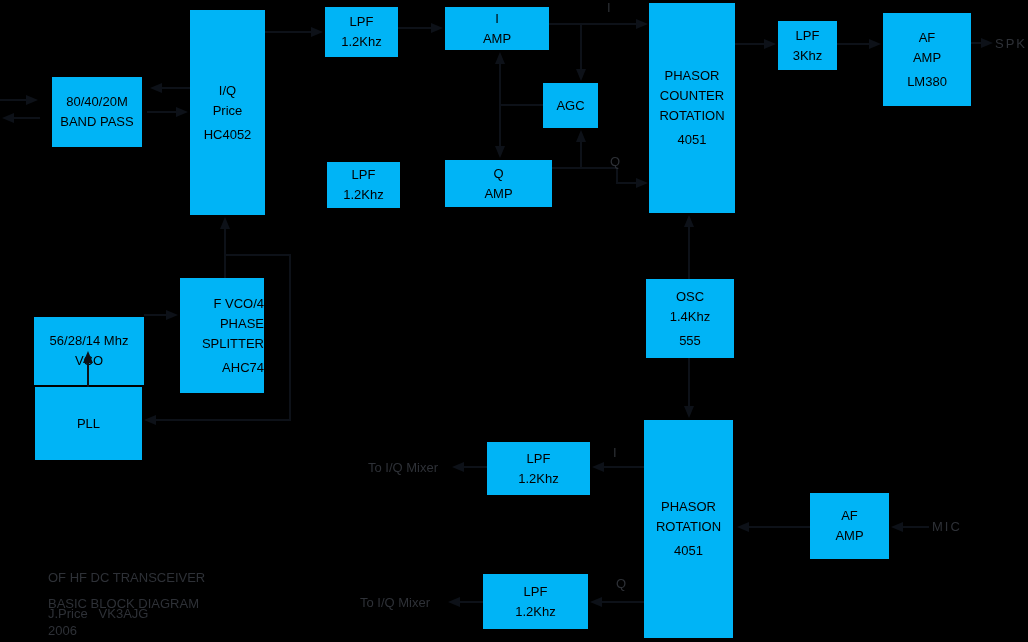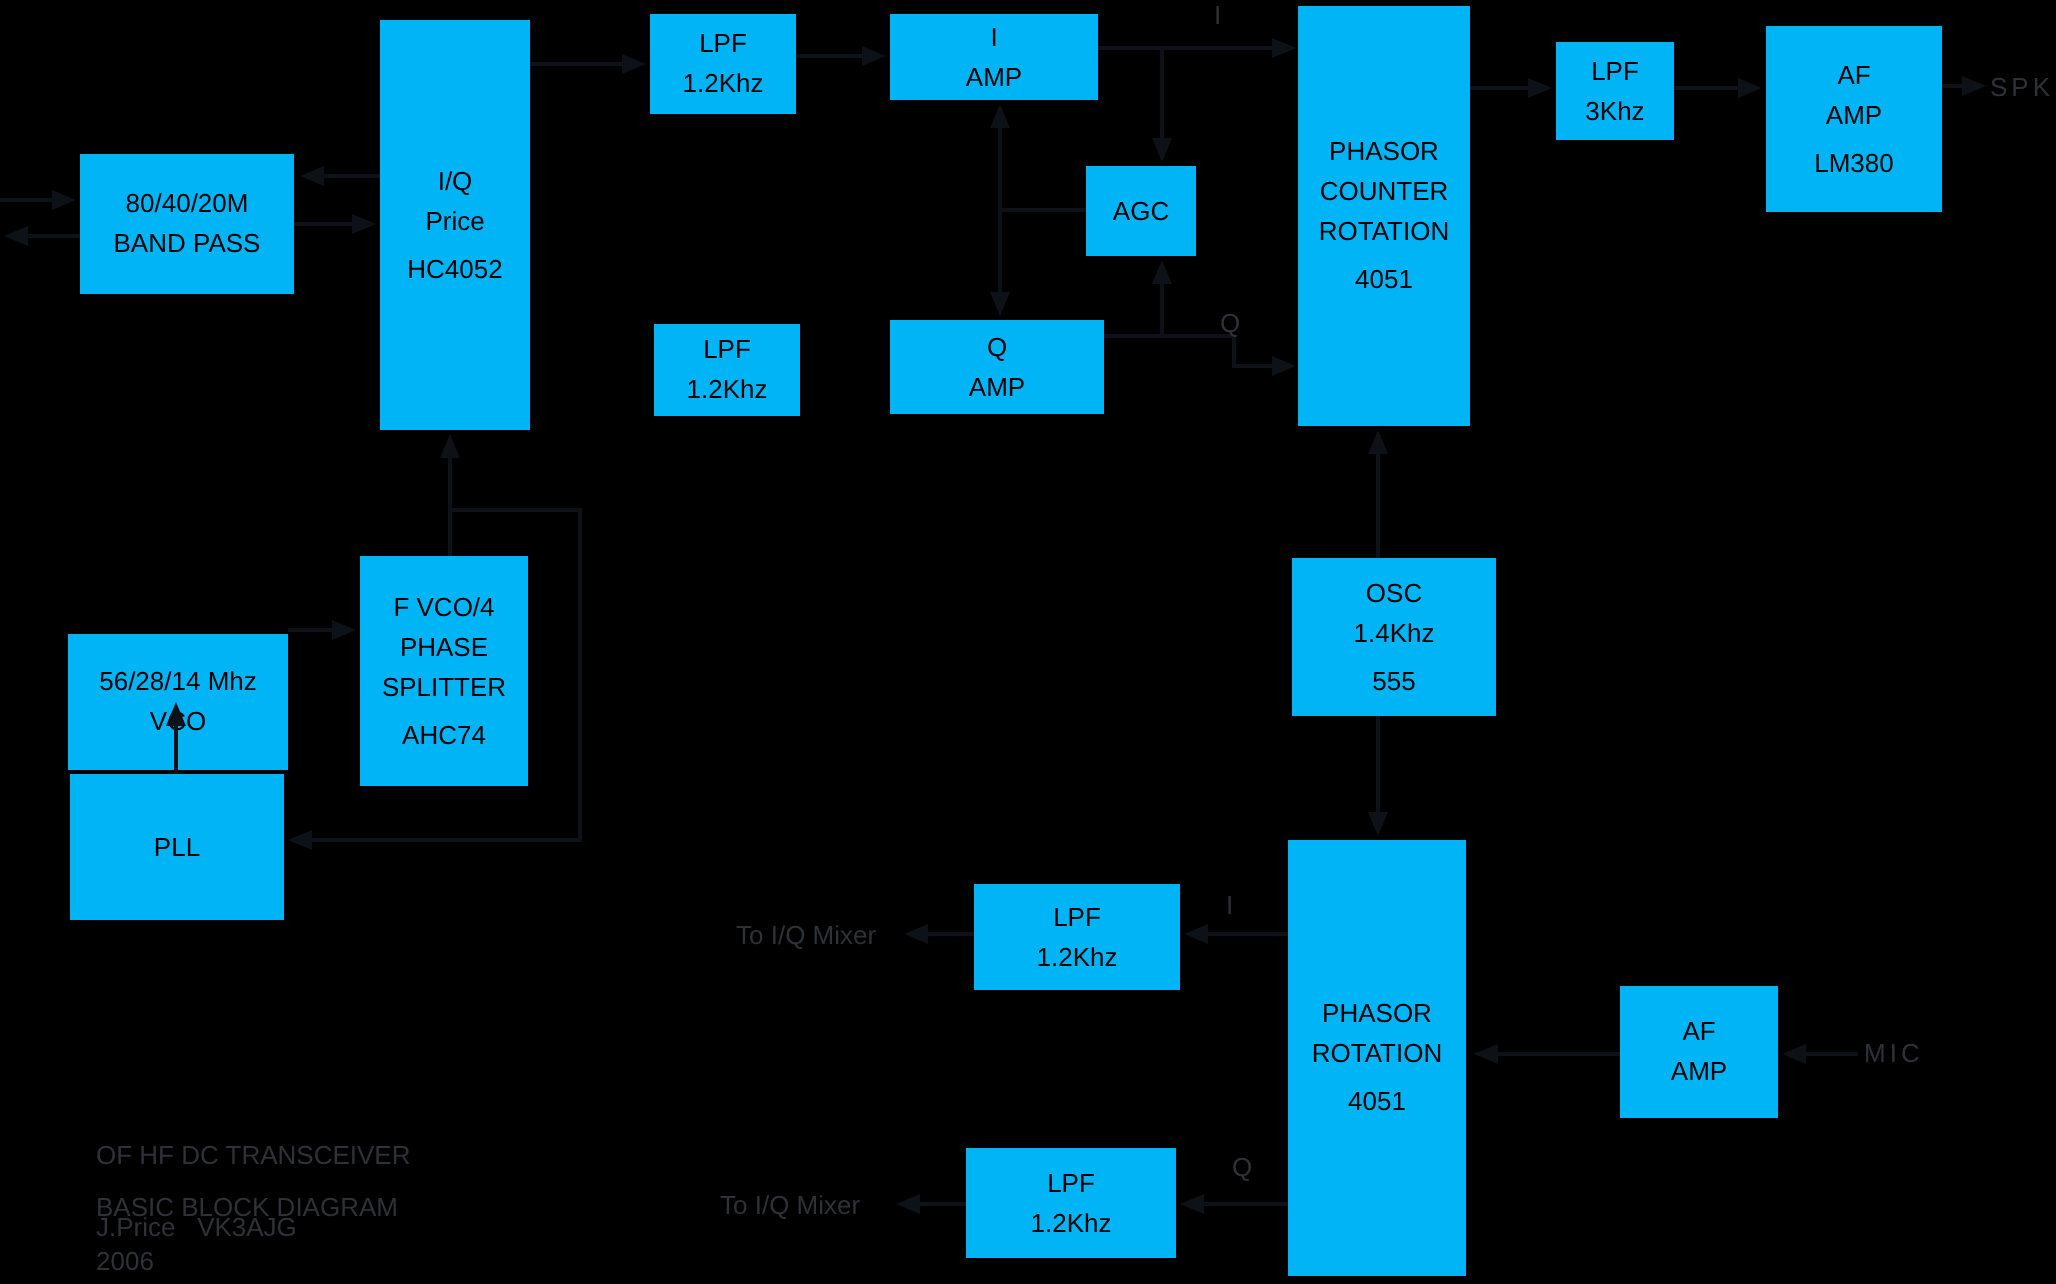--- a/index.html
+++ b/index.html
@@ -23,21 +23,21 @@
   .faint{
     position:absolute;color:#2E3137;font-size:13px;line-height:16px;white-space:pre;
   }
   .sp{letter-spacing:2px;}
 </style>
 </head>
 <body>
 
 <div id="canvas">
 
-  <div class="box" style="left:40px;top:77px;width:107px;height:70px;">
+  <div class="box" style="left:52px;top:77px;width:90px;height:70px;">
     <div class="bl">80/40/20M</div>
     <div class="bl">BAND PASS</div>
   </div>
 
   <div class="box" style="left:190px;top:10px;width:75px;height:205px;">
     <div class="bl">I/Q</div>
     <div class="bl">Price</div>
     <div class="bl gap">HC4052</div>
   </div>
 
@@ -81,32 +81,32 @@
     <div class="bl">AF</div>
     <div class="bl">AMP</div>
     <div class="bl gap">LM380</div>
   </div>
 
   <div class="box" style="left:34px;top:281px;width:110px;height:68px;margin-top:36px;">
     <div class="bl">56/28/14 Mhz</div>
     <div class="bl">VCO</div>
   </div>
 
-  <div class="box" style="left:180px;top:278px;width:84px;height:115px;">
+  <div class="box" style="left:180px;top:278px;width:84px;height:115px;align-items:flex-end;">
     <div class="bl">F VCO/4</div>
     <div class="bl">PHASE</div>
     <div class="bl">SPLITTER</div>
     <div class="bl gap">AHC74</div>
   </div>
 
   <div class="box" style="left:35px;top:387px;width:107px;height:73px;">
     <div class="bl">PLL</div>
   </div>
 
-  <div class="box" style="left:646px;top:279px;width:102px;height:79px;">
+  <div class="box" style="left:646px;top:279px;width:88px;height:79px;">
     <div class="bl">OSC</div>
     <div class="bl">1.4Khz</div>
     <div class="bl gap">555</div>
   </div>
 
   <div class="box" style="left:644px;top:420px;width:89px;height:218px;">
     <div class="bl">PHASOR</div>
     <div class="bl">ROTATION</div>
     <div class="bl gap">4051</div>
   </div>

